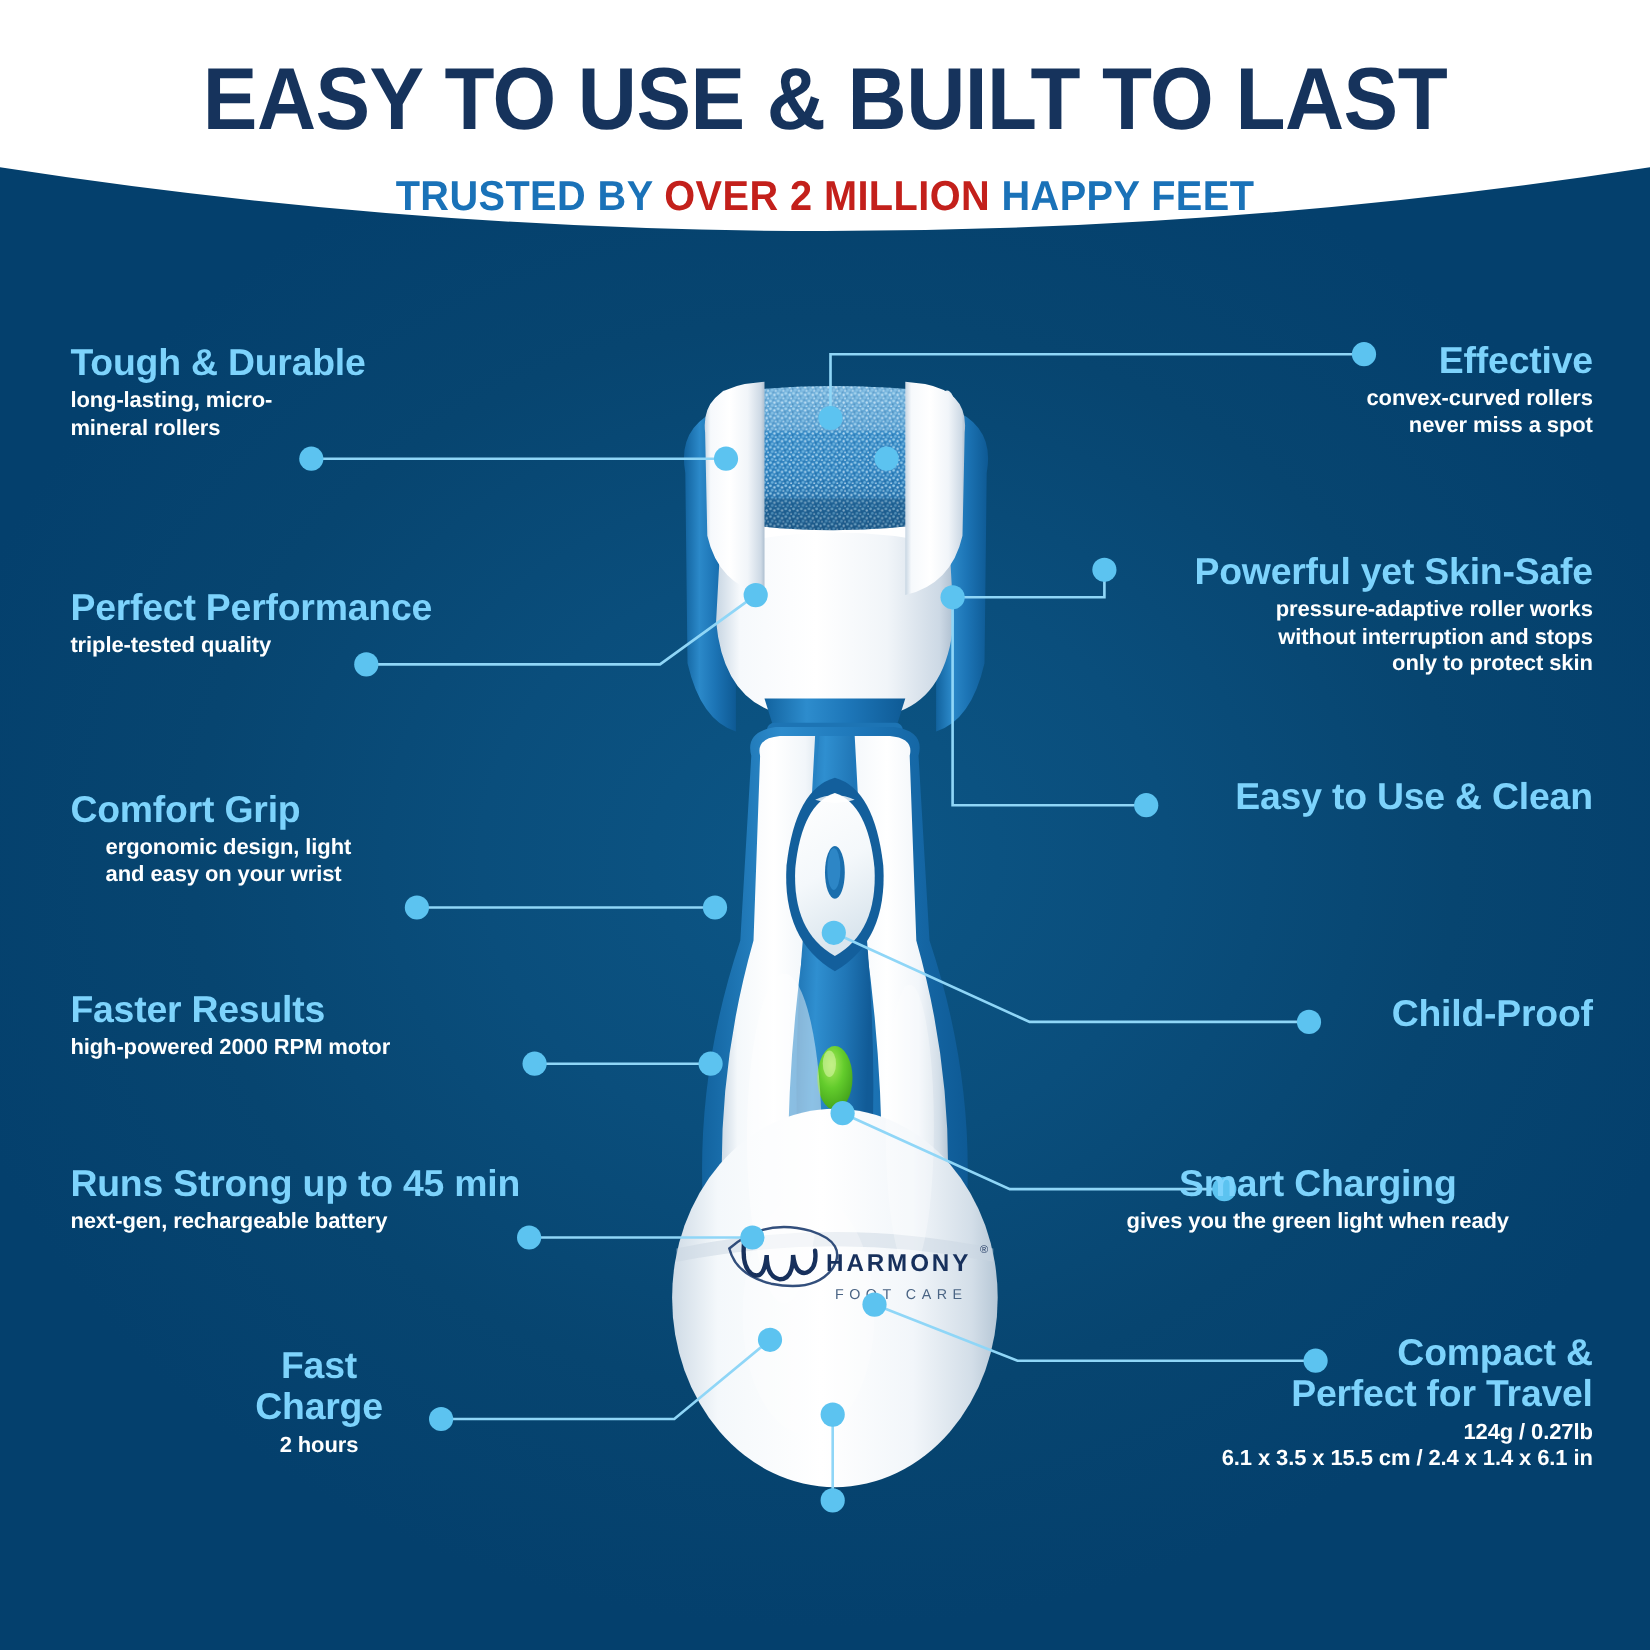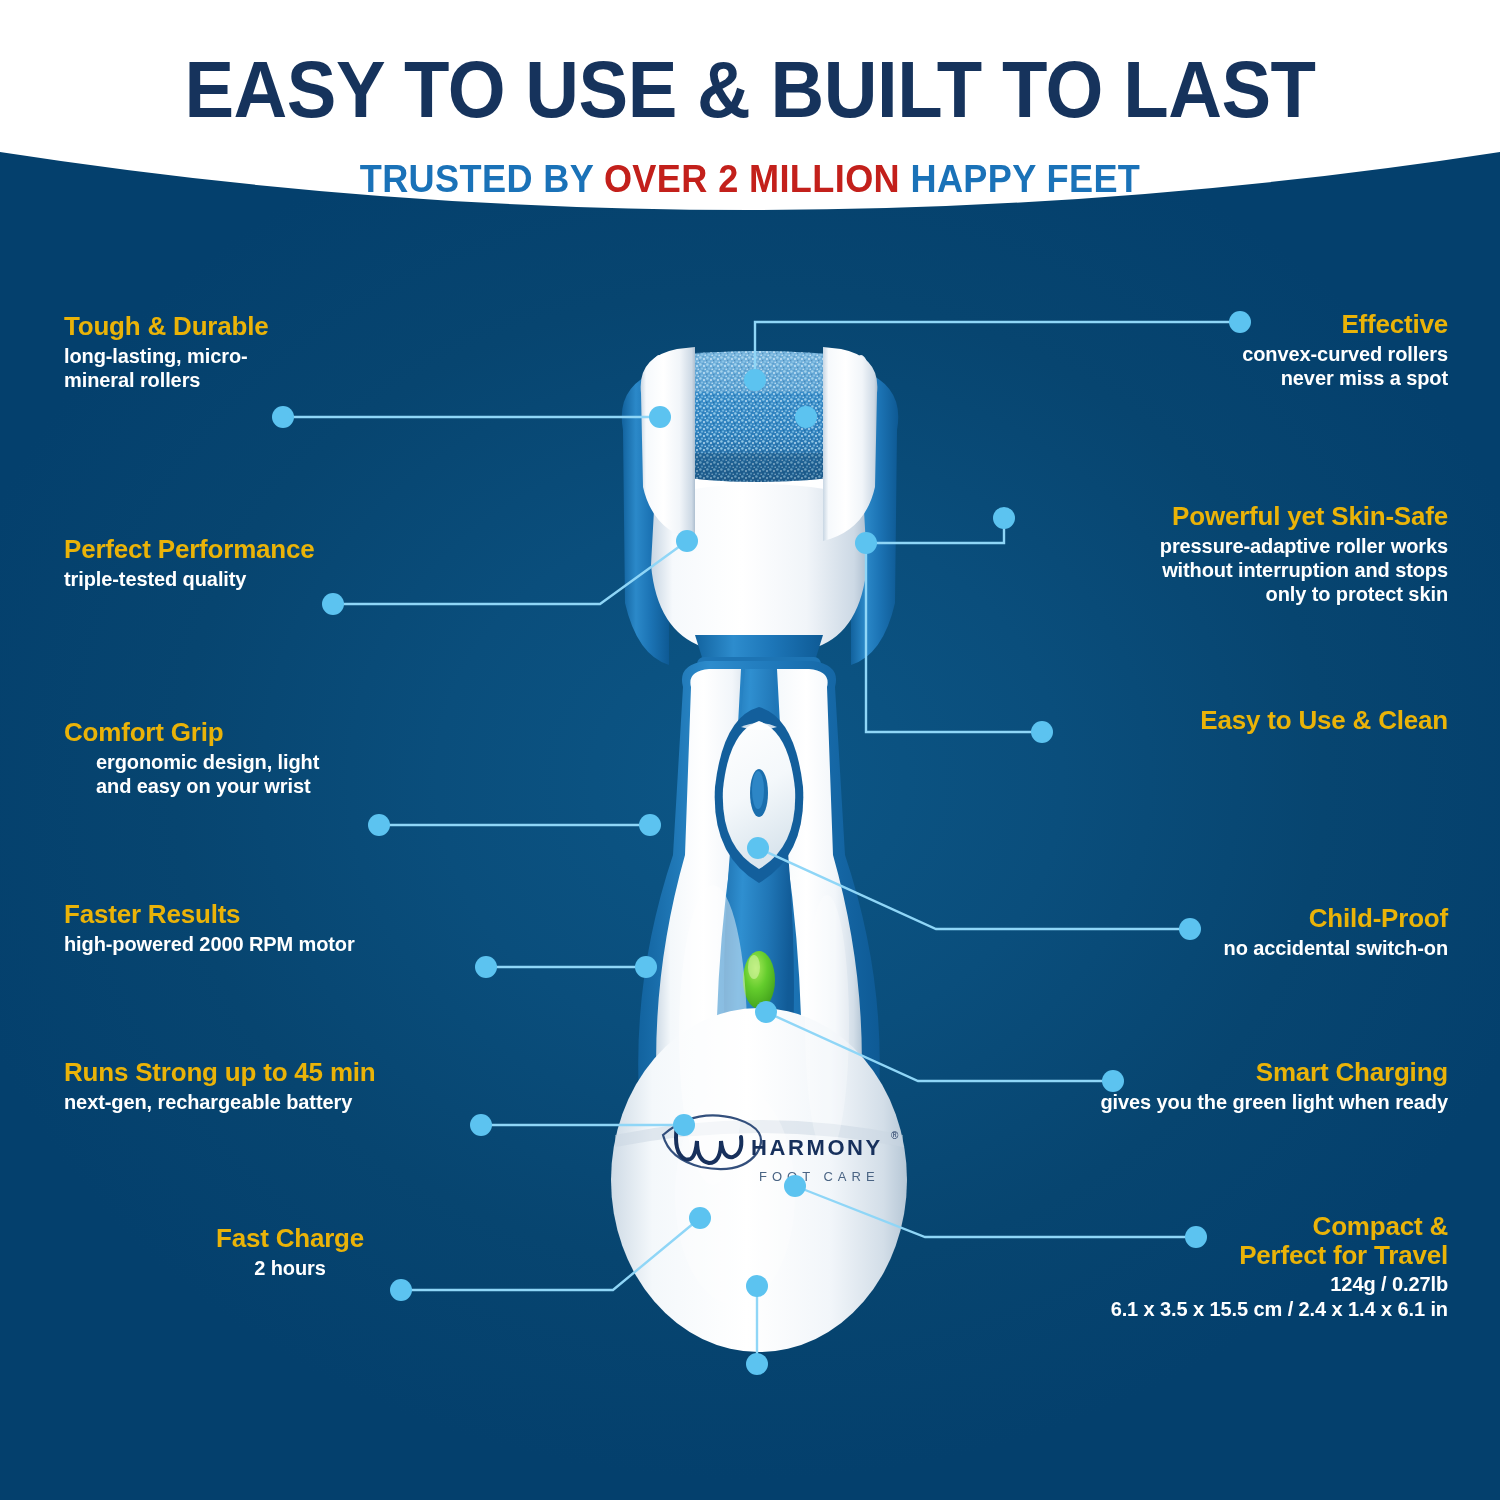--- a/index.html
+++ b/index.html
@@ -28,21 +28,21 @@
   }
   .h2{
     font-size:38px;font-weight:bold;color:#1a72b8;margin-top:28px;
     letter-spacing:0.4px;transform:scaleX(0.95);
   }
   .h2 .hl{color:#c3201b;}
 
   
   .label{position:absolute;}
   .label .title{
-    font-size:26px;font-weight:bold;color:#eab308;line-height:1.1;
+    font-size:34px;font-weight:bold;color:#7dd3fc;line-height:1.1;
     letter-spacing:-0.2px;
   }
   .label .desc{
     font-size:20px;font-weight:bold;color:#ffffff;line-height:1.22;
     margin-top:3px;letter-spacing:-0.1px;
   }
   .label.right{text-align:right;}
   .label.left{text-align:left;}
   .label.center{text-align:center;}
 
@@ -298,24 +298,23 @@
 without interruption and stops
 only to protect skin</div>
   </div>
 
   <div class="label right" style="left:1060px;top:706px;width:388px;">
     <div class="title">Easy to Use &amp; Clean</div>
   </div>
 
   <div class="label right" style="left:1060px;top:904px;width:388px;">
     <div class="title">Child-Proof</div>
-    <div class="desc" style="white-space:pre-line;">no accidental switch-on</div>
-  </div>
-
-  <div class="label right" style="left:948px;top:1058px;width:500px;">
+  </div>
+
+  <div class="label right" style="left:948px;top:1058px;width:500px;text-align:center;">
     <div class="title">Smart Charging</div>
     <div class="desc" style="white-space:pre-line;">gives you the green light when ready</div>
   </div>
 
   <div class="label right" style="left:940px;top:1212px;width:508px;">
     <div class="title" style="white-space:pre-line;">Compact &amp;
 Perfect for Travel</div>
     <div class="desc" style="white-space:pre-line;">124g / 0.27lb
 6.1 x 3.5 x 15.5 cm / 2.4 x 1.4 x 6.1 in</div>
   </div>

